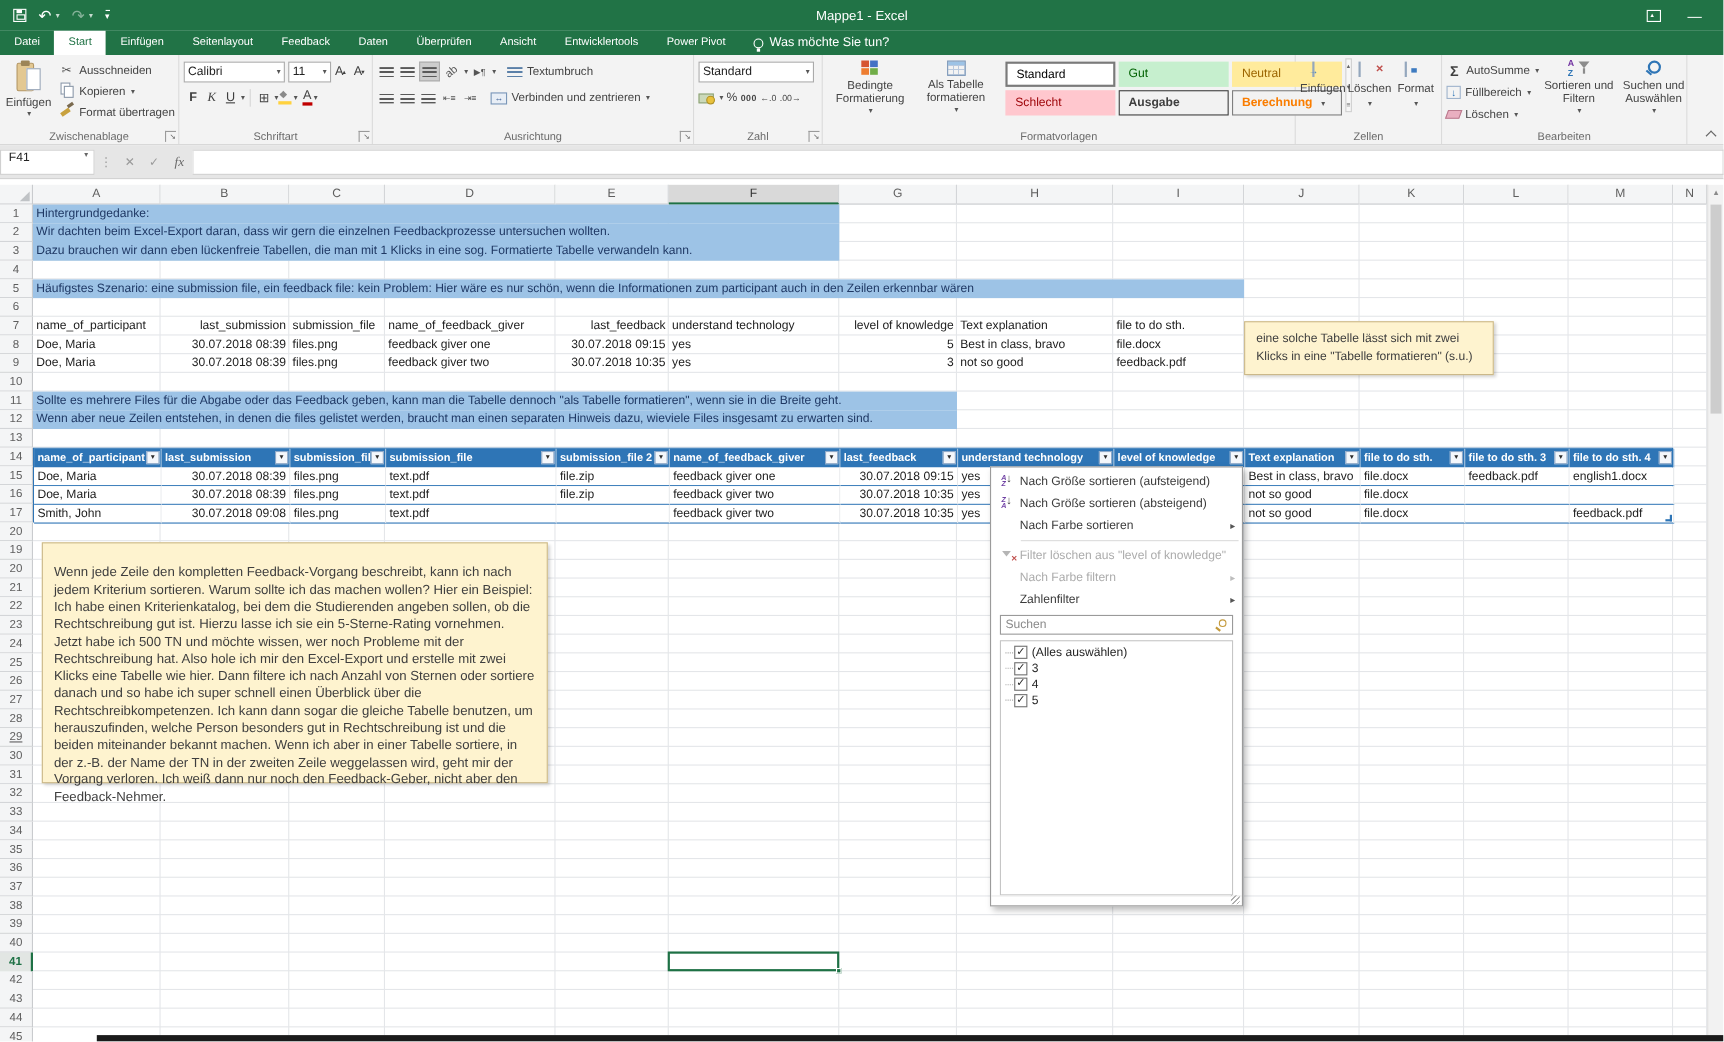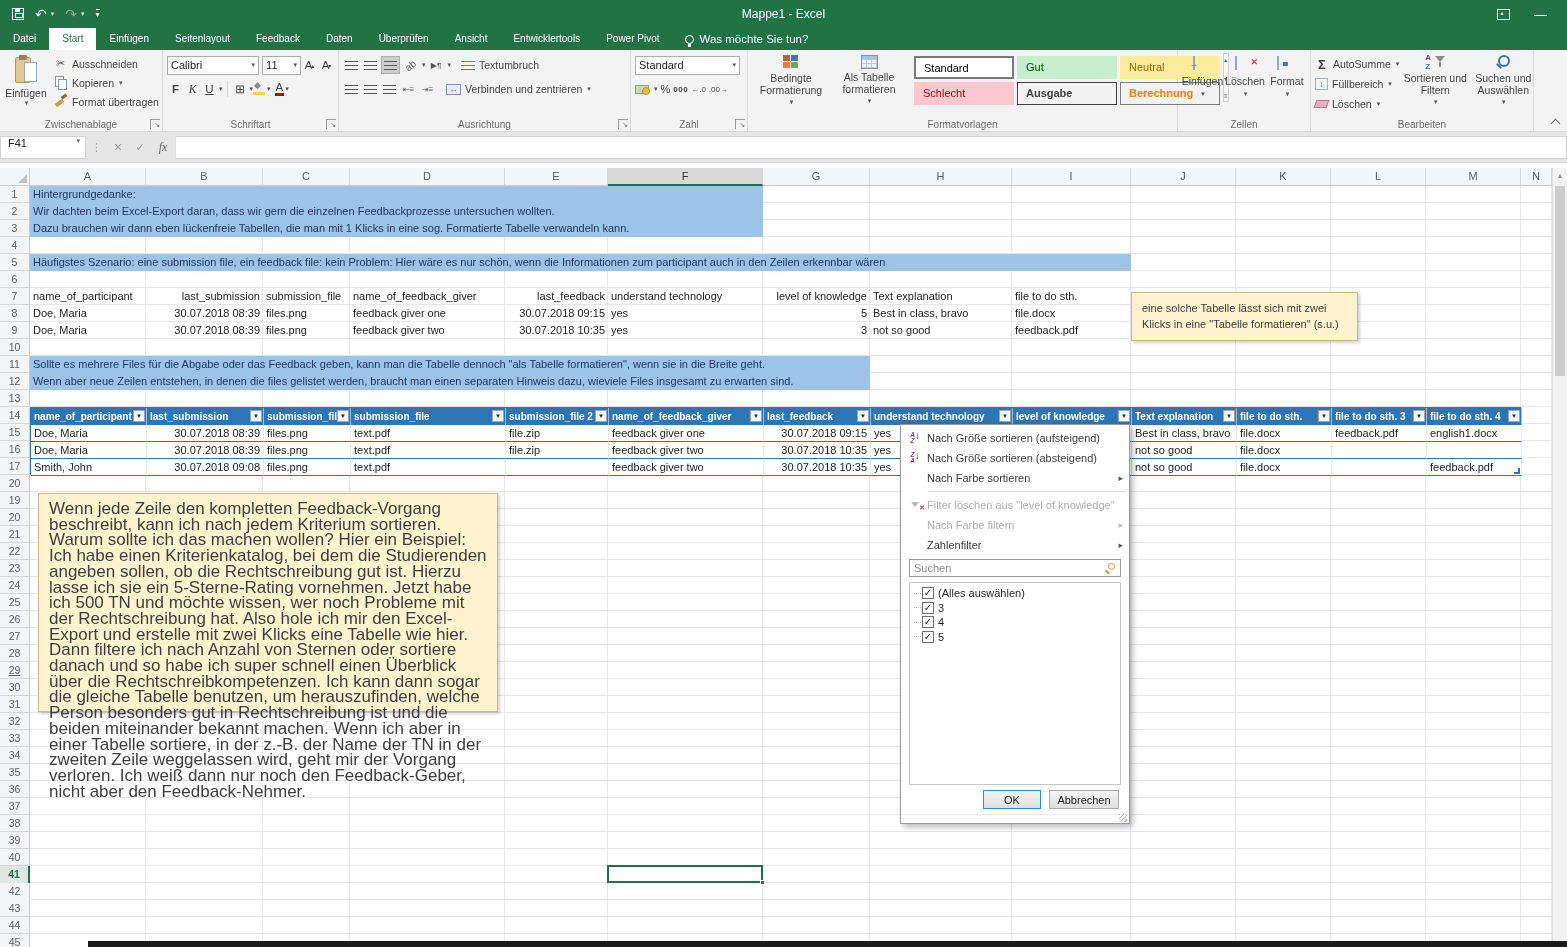--- a/index.html
+++ b/index.html
@@ -151,21 +151,21 @@
   .hline{position:absolute;height:1px;background:#E4E6E9}
   .banner{position:absolute;background:#9DC3E6;color:#1F3864;font-size:11px;line-height:17px;padding-left:3px;white-space:nowrap;overflow:hidden;z-index:2}
   .cell{position:absolute;font-size:11px;line-height:17px;color:#1C1C1C;padding:0 3px;white-space:nowrap;z-index:2}
   .ftable{position:absolute;border:1px solid #2E75B6;background:#fff;z-index:3}
   .fth{position:absolute;background:#2E75B6;color:#fff;font-size:10px;font-weight:bold;line-height:17px;padding:0 14px 0 3px;white-space:nowrap;overflow:hidden;border-right:1px solid rgba(255,255,255,.55)}
   .fbtn{position:absolute;right:1px;top:2px;width:12px;height:12px;background:#F4F7FB;border:1px solid #8EA9C9;font-size:6px;line-height:10px;text-align:center;color:#2B2B2B}
   .ftd{position:absolute;background:#fff;font-size:11px;line-height:16px;padding:0 3px;white-space:nowrap;overflow:hidden;border-bottom:1px solid #2E75B6;border-right:1px solid #E7E9EC;color:#1C1C1C}
   .fhandle{position:absolute;right:0;bottom:0;width:6px;height:6px;border-right:2px solid #2E75B6;border-bottom:2px solid #2E75B6}
   .note{position:absolute;background:#FEF3CF;border:1px solid #CBB889;box-shadow:2px 2px 3px rgba(0,0,0,.18);color:#3E3E3E;z-index:6}
   .noteSmall{font-size:11px;padding:7px 10px;line-height:16px;white-space:nowrap}
-  .noteBig{font-size:17px;padding:7px 10px;line-height:15.7px}
+  .noteBig{font-size:12px;padding:19px 10px;line-height:15.7px}
   .selcell{position:absolute;border:2px solid #1E7145;z-index:4}
   .selhandle{position:absolute;width:5px;height:5px;background:#1E7145;border:1px solid #fff;right:-4px;bottom:-4px}
   .vscroll{position:absolute;left:1552px;top:5px;width:15px;height:773px;background:#F2F2F2;border-left:1px solid #E0E0E0;z-index:7}
   .vup{height:15px;text-align:center;font-size:7px;color:#8A8A8A;line-height:15px}
   .vthumb{position:absolute;left:2px;right:2px;top:18px;height:190px;background:#CDCDCD}
   .darkbar{position:absolute;left:88px;top:778px;width:1479px;height:6px;background:#1B1B1B;z-index:8}
 
   
   .fpopup{position:absolute;left:900px;top:261px;width:230px;height:400px;background:#fff;border:1px solid #9B9B9B;box-shadow:3px 3px 6px rgba(0,0,0,.28);z-index:9;display:flex;flex-direction:column;font-size:11px}
   #fmenu{padding:3px 0 1px 0}
@@ -537,24 +537,20 @@
           </div>
           <div class="fval">
             <div class="cb">✓</div>
             <div class="cblab">4</div>
           </div>
           <div class="fval">
             <div class="cb">✓</div>
             <div class="cblab">5</div>
           </div>
         </div>
-      <div class="fbtns">
-        <button class="okbtn">OK</button>
-        <button class="cancelbtn">Abbrechen</button>
-      </div>
       <div class="fgrip"></div>
     </div>
 
     <div class="vscroll">
       <div class="vup">▲</div>
       <div class="vthumb"></div>
     </div>
     <div class="darkbar"></div>
   <div class="colhead" style="left: 30px; width: 116px;">A</div>
       <div class="colhead" style="left: 146px; width: 117px;">B</div>

